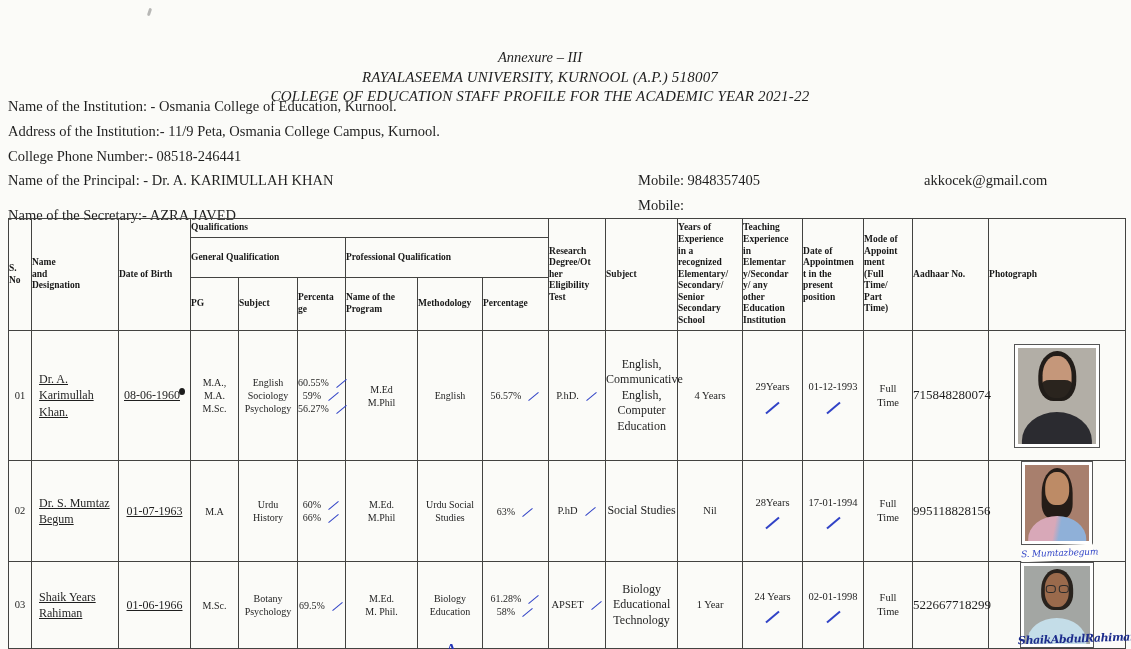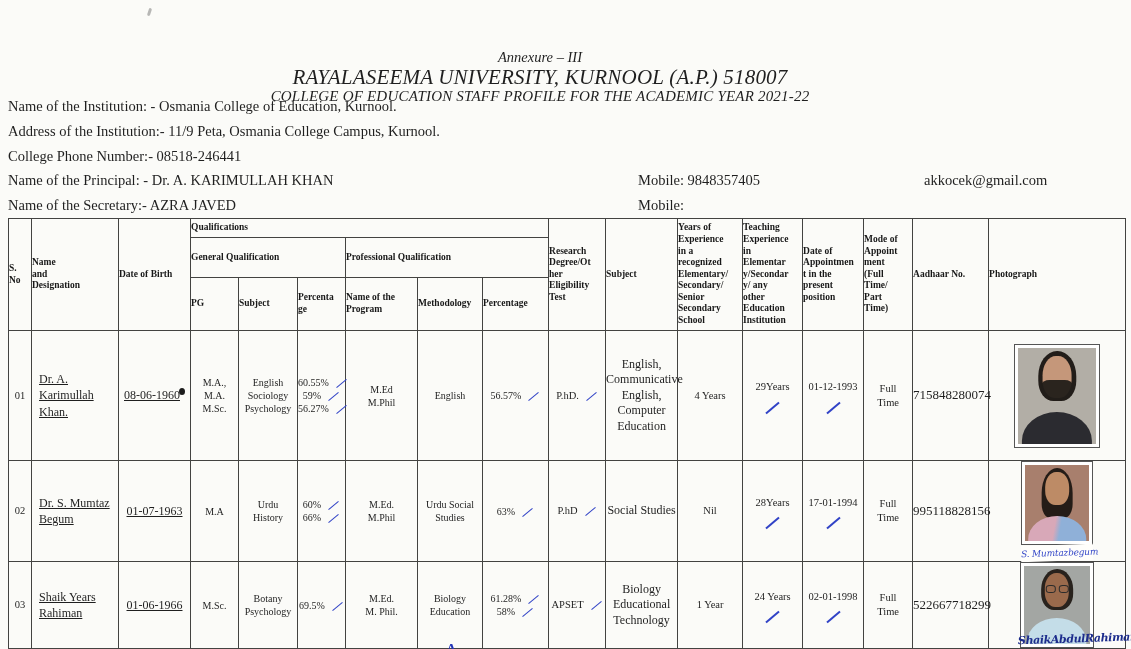--- a/index.html
+++ b/index.html
@@ -4,21 +4,21 @@
 <style>
   html,body{margin:0;padding:0;}
   body{
     width:1131px;height:649px;position:relative;overflow:hidden;
     background:#fbfbf8;color:#1f1f1f;
     font-family:"Liberation Serif", serif;
   }
   
   .titles{position:absolute;top:48px;left:0;width:1080px;text-align:center;line-height:19.5px;font-style:italic;}
   .t1{font-size:14.5px;}
-  .t2{font-size:21px;letter-spacing:.2px;text-align:center;}
+  .t2{font-size:15px;letter-spacing:.2px;text-align:center;}
   .t3{font-size:15px;letter-spacing:.2px;}
   
   .info-line{position:absolute;left:8px;font-size:14.5px;white-space:nowrap;}
   .speck{position:absolute;left:148px;top:8px;width:3px;height:8px;background:#9a9a98;transform:rotate(18deg);border-radius:2px;opacity:.7;}
   
   table{position:absolute;left:8px;top:218px;width:1117px;border-collapse:collapse;table-layout:fixed;}
   td,th{border:1px solid #434341;padding:0;overflow:visible;}
   th{font-size:9.5px;font-weight:bold;white-space:pre-line;line-height:1.22;vertical-align:middle;text-align:left;color:#181818;}
   th.qual-band{font-size:9.5px;}
   td{font-size:10.5px;text-align:center;vertical-align:middle;line-height:1.3;position:relative;}
@@ -59,21 +59,21 @@
   <div class="t2">RAYALASEEMA UNIVERSITY, KURNOOL (A.P.) 518007</div>
   <div class="t3">COLLEGE OF EDUCATION STAFF PROFILE FOR THE ACADEMIC YEAR 2021-22</div>
 </div>
 
 <div class="info-line" style="top:98px">Name of the Institution: - Osmania College of Education, Kurnool.</div>
 <div class="info-line" style="top:123px">Address of the Institution:- 11/9 Peta, Osmania College Campus, Kurnool.</div>
 <div class="info-line" style="top:148px">College Phone Number:- 08518-246441</div>
 <div class="info-line" style="top:172px">Name of the Principal: - Dr. A. KARIMULLAH KHAN</div>
 <div class="info-line" style="top:172px;left:638px">Mobile: 9848357405</div>
 <div class="info-line" style="top:172px;left:924px">akkocek@gmail.com</div>
-<div class="info-line" style="top:197px">Name of the Secretary:- AZRA JAVED</div>
+<div class="info-line" style="top:207px">Name of the Secretary:- AZRA JAVED</div>
 <div class="info-line" style="top:197px;left:638px">Mobile:</div>
 
 <table>
   <colgroup id="colgroup">
       <col style="width: 23px;">
       <col style="width: 87px;">
       <col style="width: 72px;">
       <col style="width: 48px;">
       <col style="width: 59px;">
       <col style="width: 48px;">

